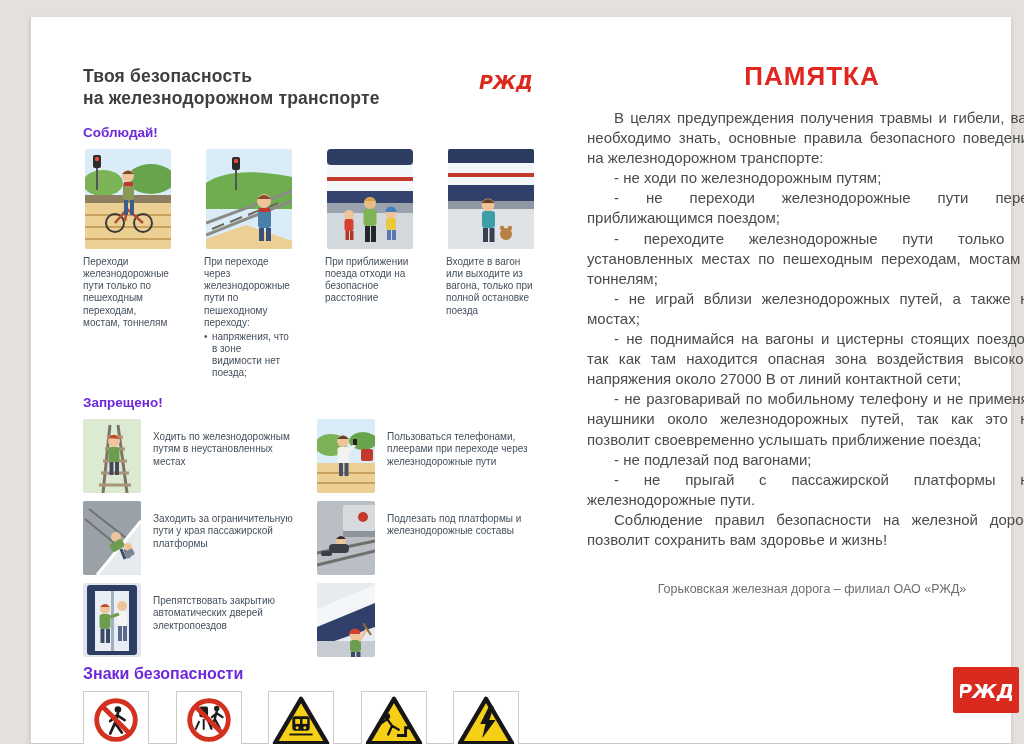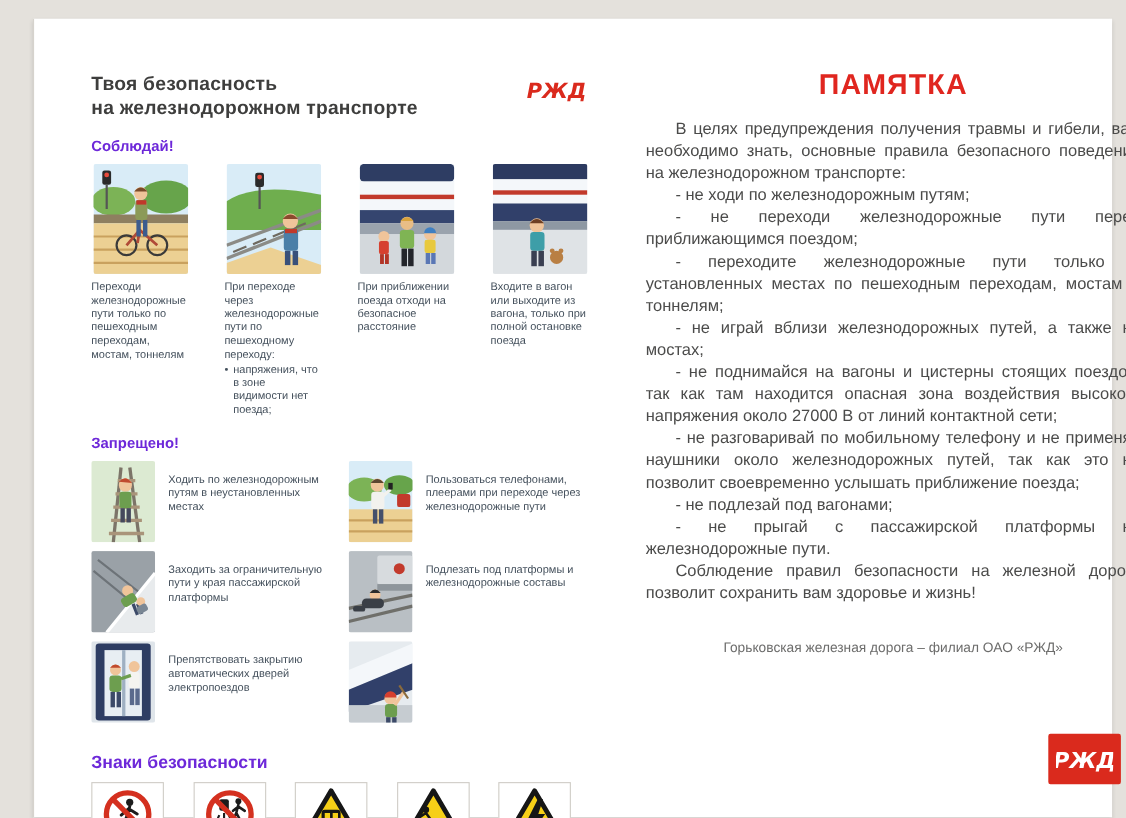--- a/index.html
+++ b/index.html
@@ -11,21 +11,21 @@
   .paper{
     position:absolute;left:30px;top:17px;width:980px;height:726px;
     background:#ffffff;border-left:1px solid #d6d3cd;box-shadow:0 2px 4px rgba(0,0,0,.15);
   }
   
   .left-page{position:absolute;left:52px;top:48px;width:452px;}
   .lp-header{display:flex;justify-content:space-between;align-items:flex-start;}
   .doc-title{font-size:17.5px;font-weight:bold;color:#3e3e3d;line-height:1.28;letter-spacing:.2px;}
   .brand-logo{flex:0 0 auto;margin-top:4px;}
   .section-heading{color:#6d28d9;font-weight:bold;font-size:13.5px;margin-top:15px;}
-  .signs-heading{font-size:16px;margin-top:28px;}
+  .signs-heading{font-size:16px;margin-top:8px;}
   
   .comply-row{display:flex;gap:32px;margin-top:9px;}
   .comply-card{width:101px;}
   .illu{display:block;border-radius:2px;}
   .comply-card .illu{width:86px;height:100px;margin:0 auto;}
   .comply-caption{margin-top:7px;font-size:10px;line-height:1.22;color:#44505c;}
   .bullets{margin:2px 0 0 0;padding:0;list-style:none;font-size:10px;line-height:1.22;color:#44505c;}
   .bullets li{padding-left:8px;position:relative;}
   .bullets li::before{content:"•";position:absolute;left:0;top:0;}
   

